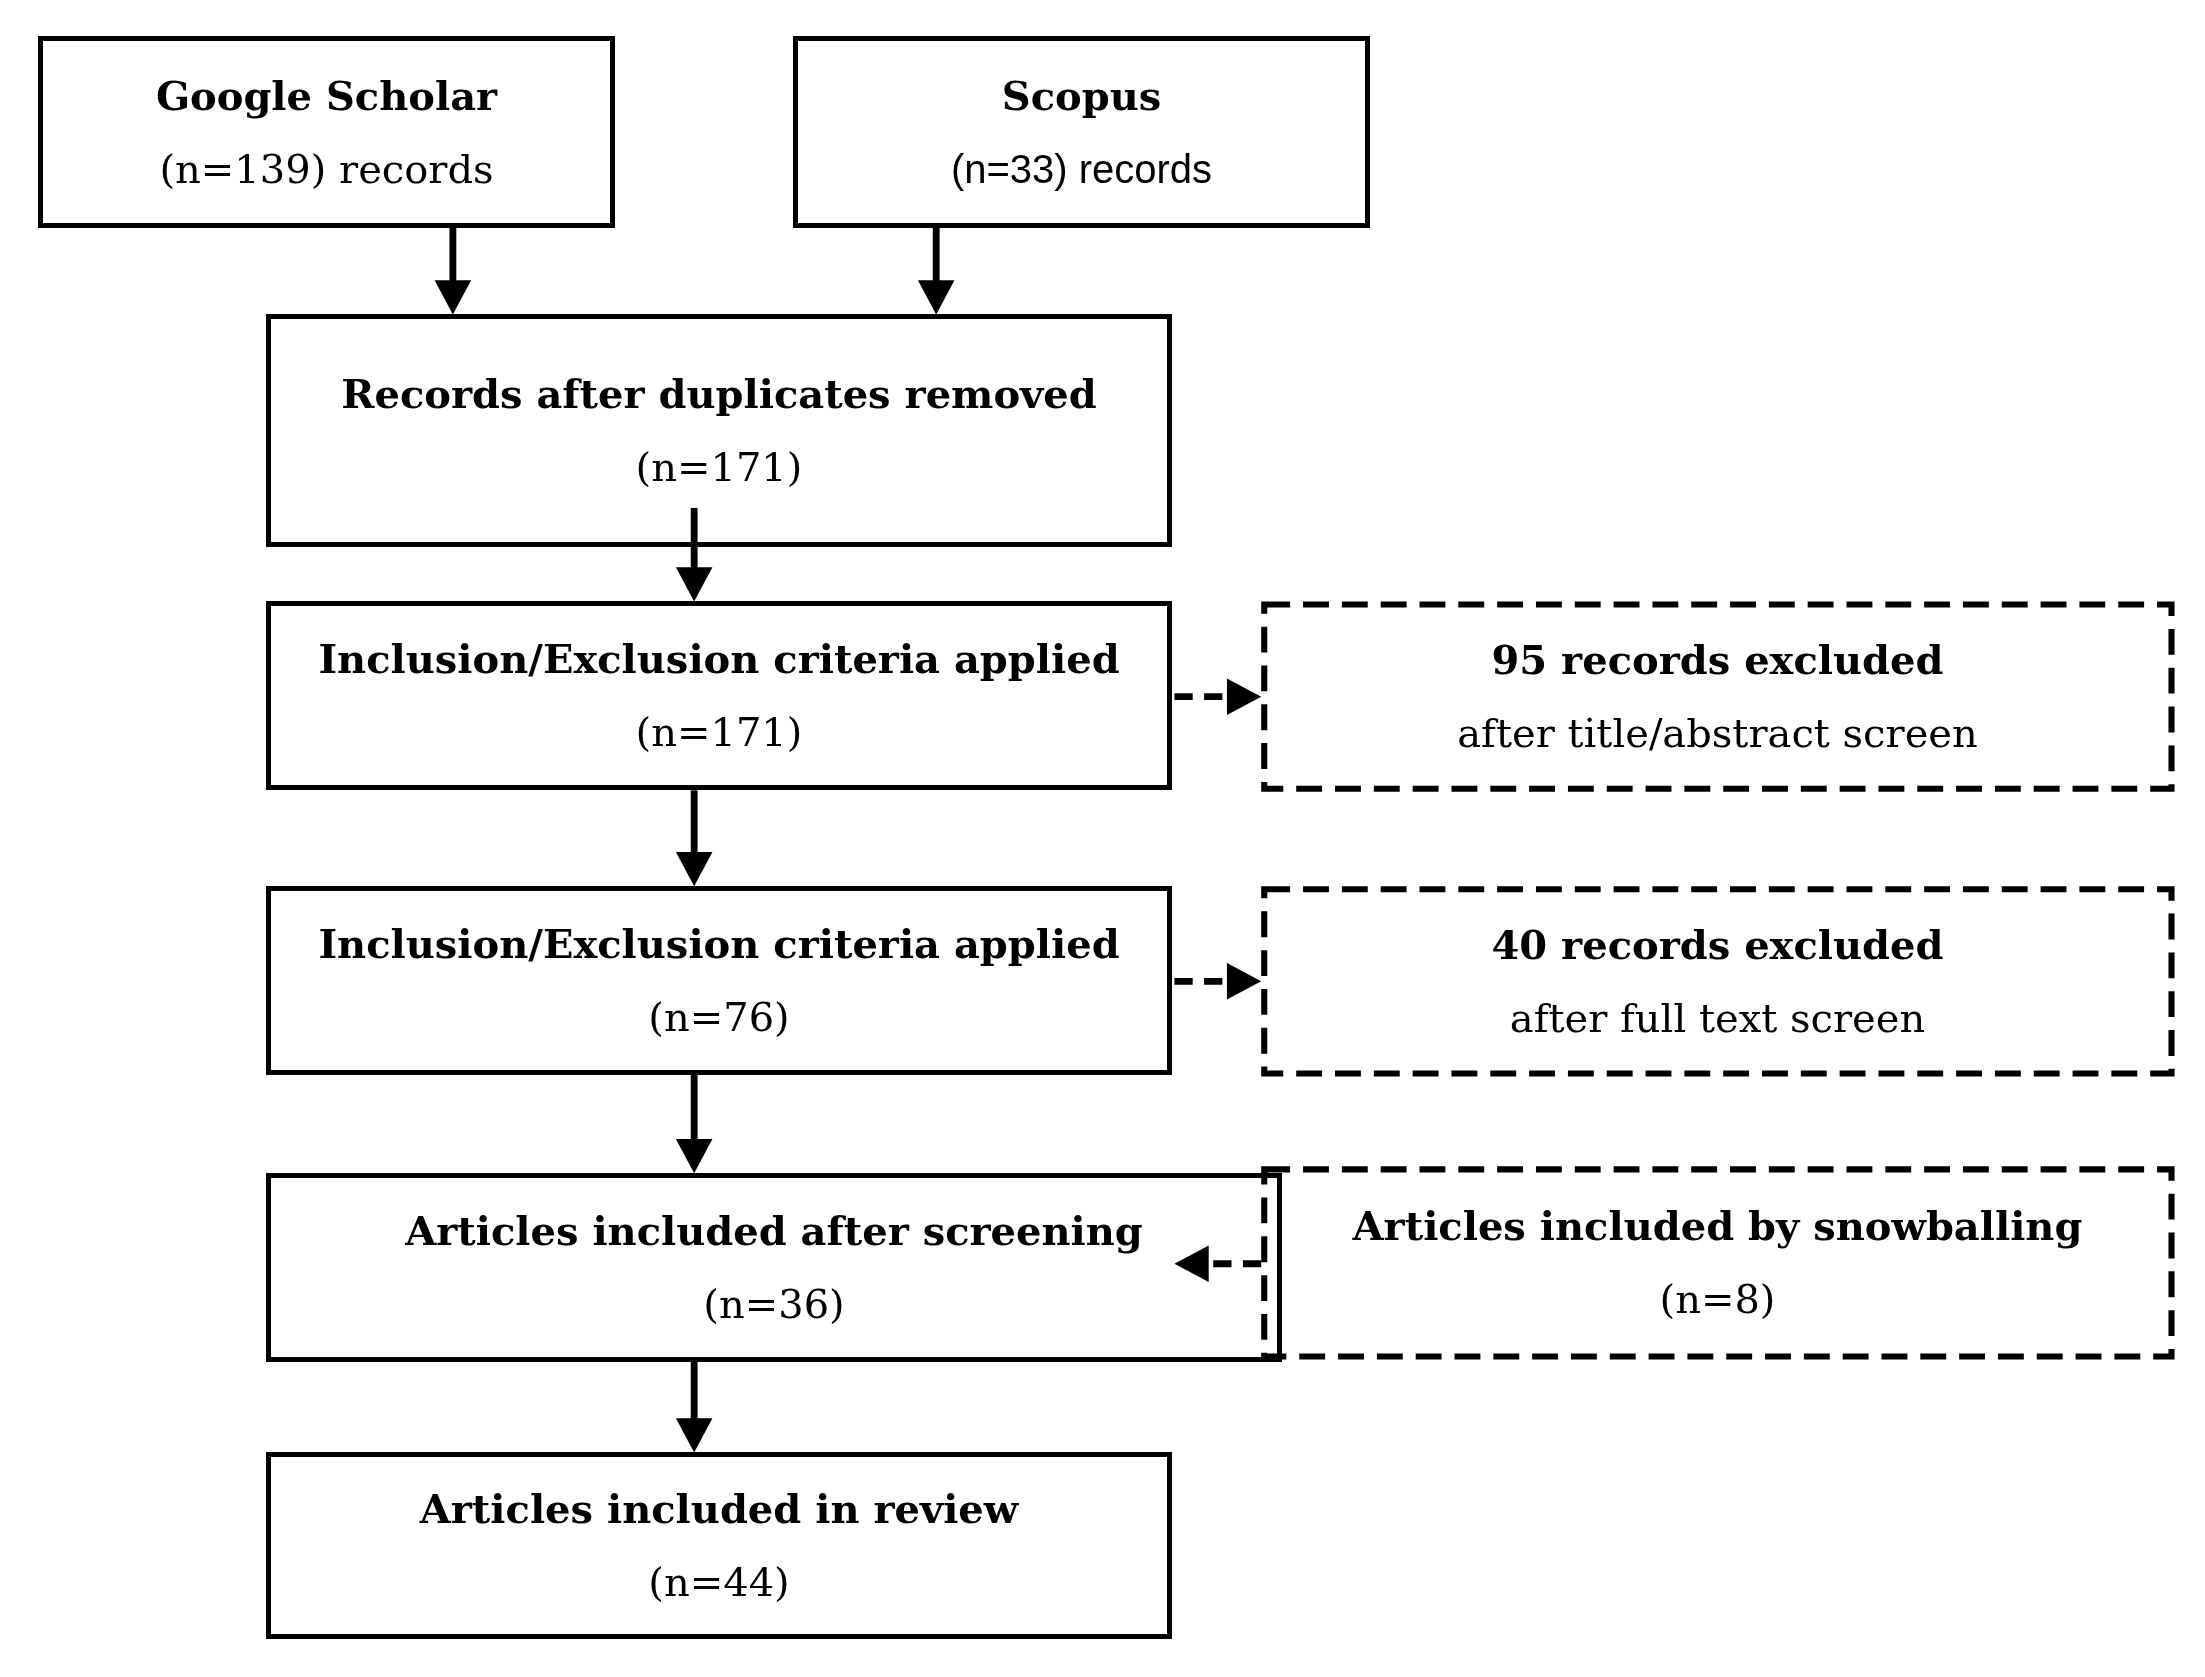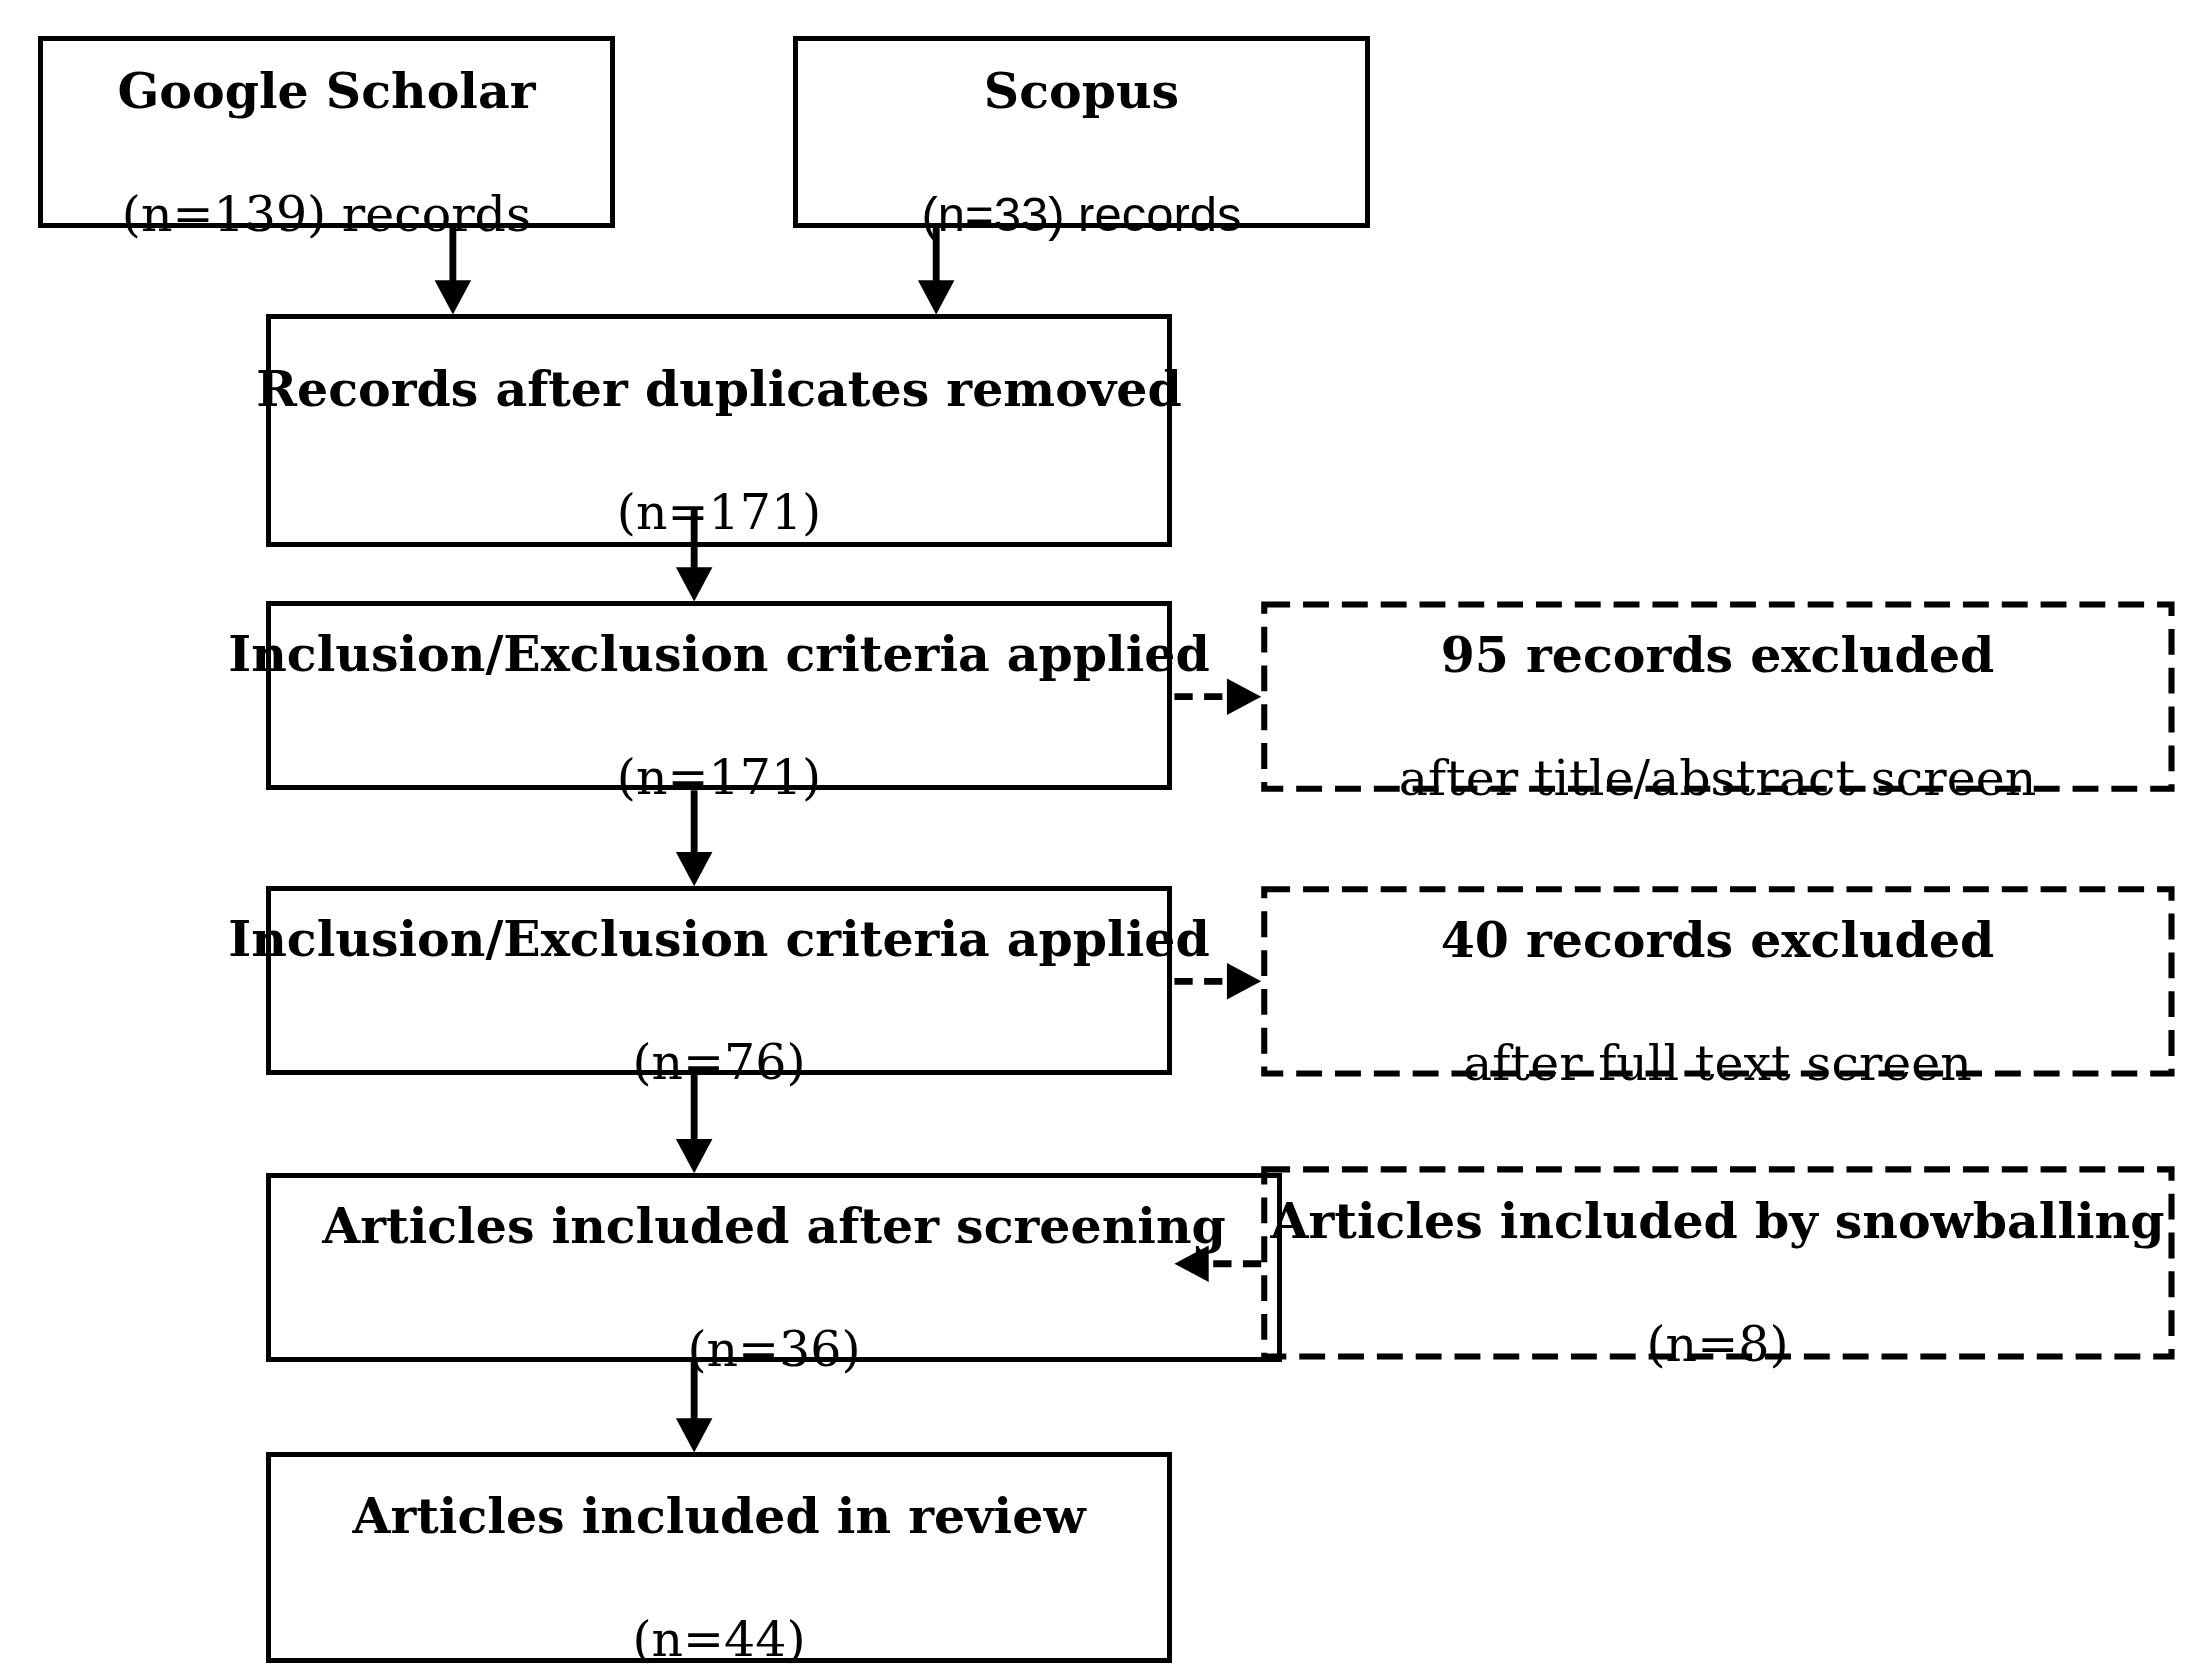--- a/index.html
+++ b/index.html
@@ -23,21 +23,21 @@
     display: flex;
     flex-direction: column;
     justify-content: center;
     align-items: center;
     row-gap: 33px;
     text-align: center;
     background: transparent;
   }
   .box.solid { border: 5.3px solid #000000; }
   .box.dashed { border: none; } 
-  .line { font-size: 49px; line-height: 1.0; white-space: nowrap; margin-top: 41px; }
+  .line { font-size: 40px; line-height: 1.0; white-space: nowrap; }
   .line.title { font-weight: 700; }
   .line.sub { font-weight: 400; }
   .line.sans { font-family: "Liberation Sans", "DejaVu Sans", sans-serif; }
   .stroke { stroke: #000000; fill: none; }
   .head { fill: #000000; stroke: none; }
 </style>
 </head>
 <body>
 
 <div class="canvas">
@@ -105,21 +105,21 @@
     <div class="line sub">(n=171)</div>
   </div>
   <div class="box solid" style="left:266px; top:886px; width:906px; height:189px;">
     <div class="line title">Inclusion/Exclusion criteria applied</div>
     <div class="line sub">(n=76)</div>
   </div>
   <div class="box solid" style="left:266px; top:1173px; width:1016px; height:189px;">
     <div class="line title">Articles included after screening</div>
     <div class="line sub">(n=36)</div>
   </div>
-  <div class="box solid" style="left:266px; top:1452px; width:906px; height:211px;">
+  <div class="box solid" style="left:266px; top:1452px; width:906px; height:187px;">
     <div class="line title">Articles included in review</div>
     <div class="line sub">(n=44)</div>
   </div>
 
   <div class="box dashed" style="left:1261px; top:601px; width:913px; height:190px;">
     <div class="line title">95 records excluded</div>
     <div class="line sub">after title/abstract screen</div>
   </div>
   <div class="box dashed" style="left:1261px; top:886px; width:913px; height:190px;">
     <div class="line title">40 records excluded</div>

